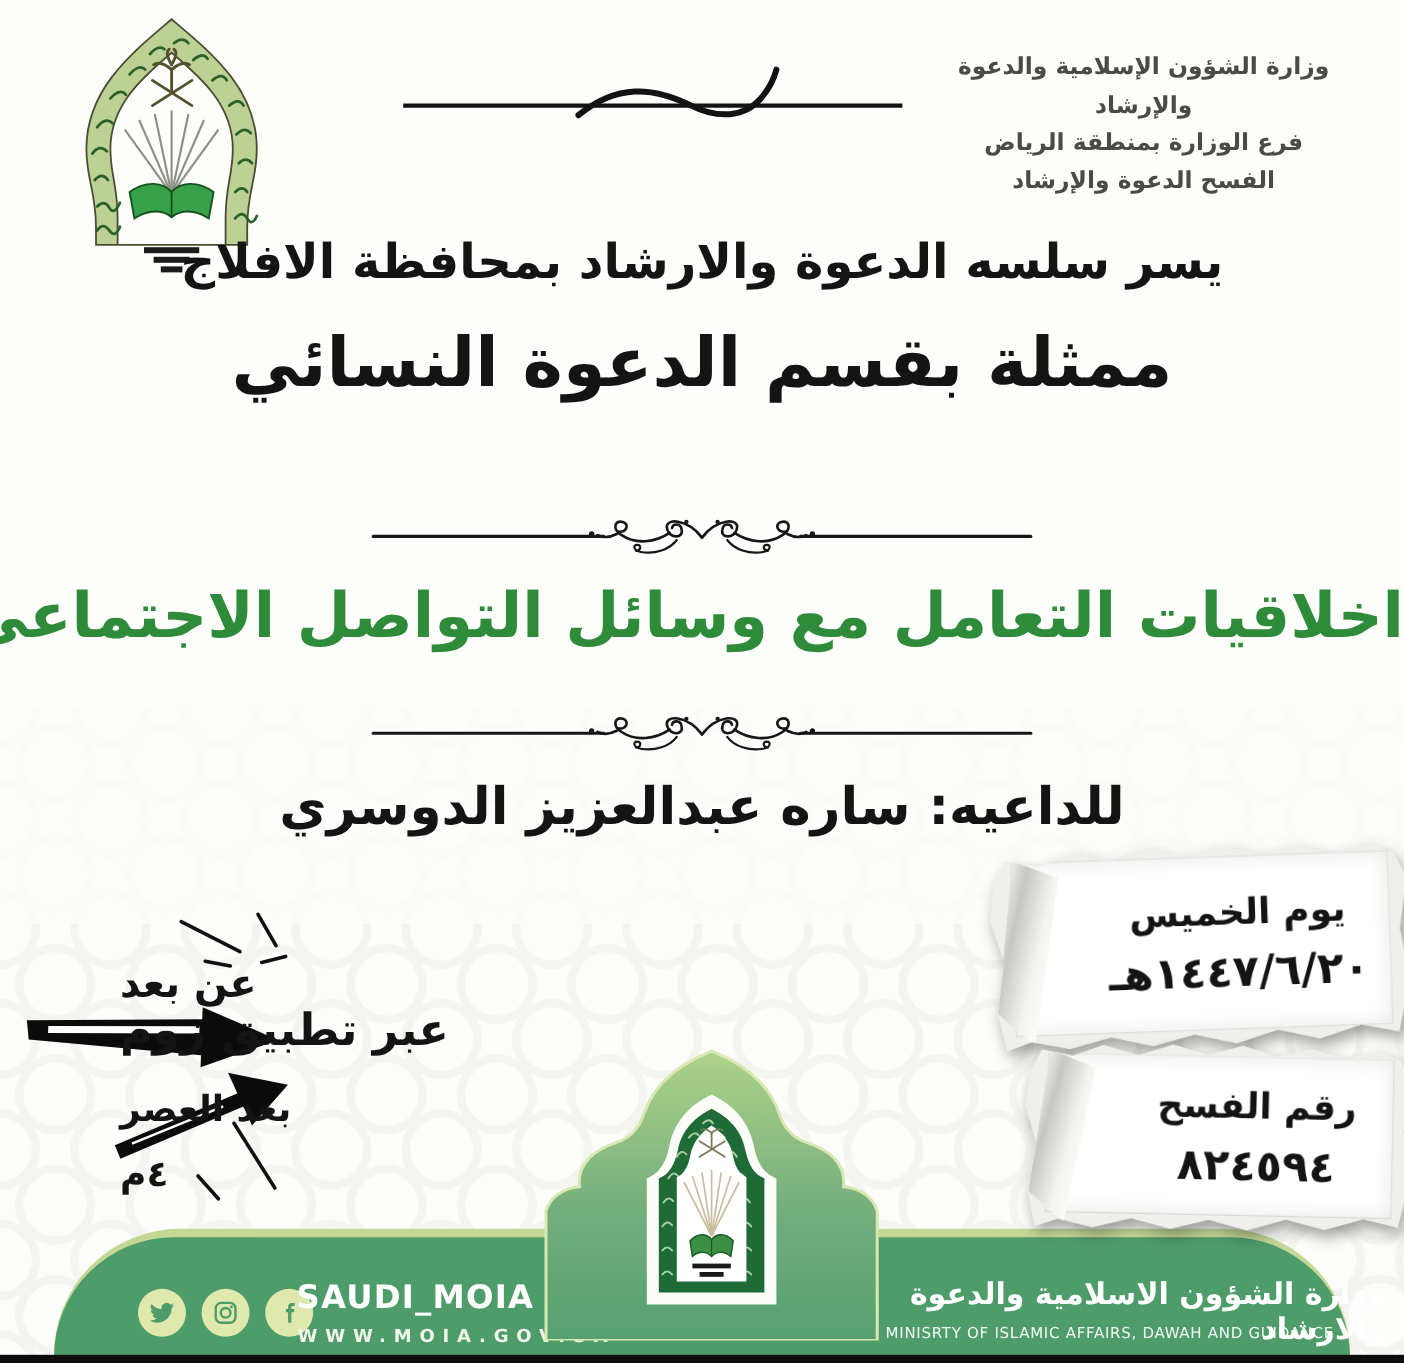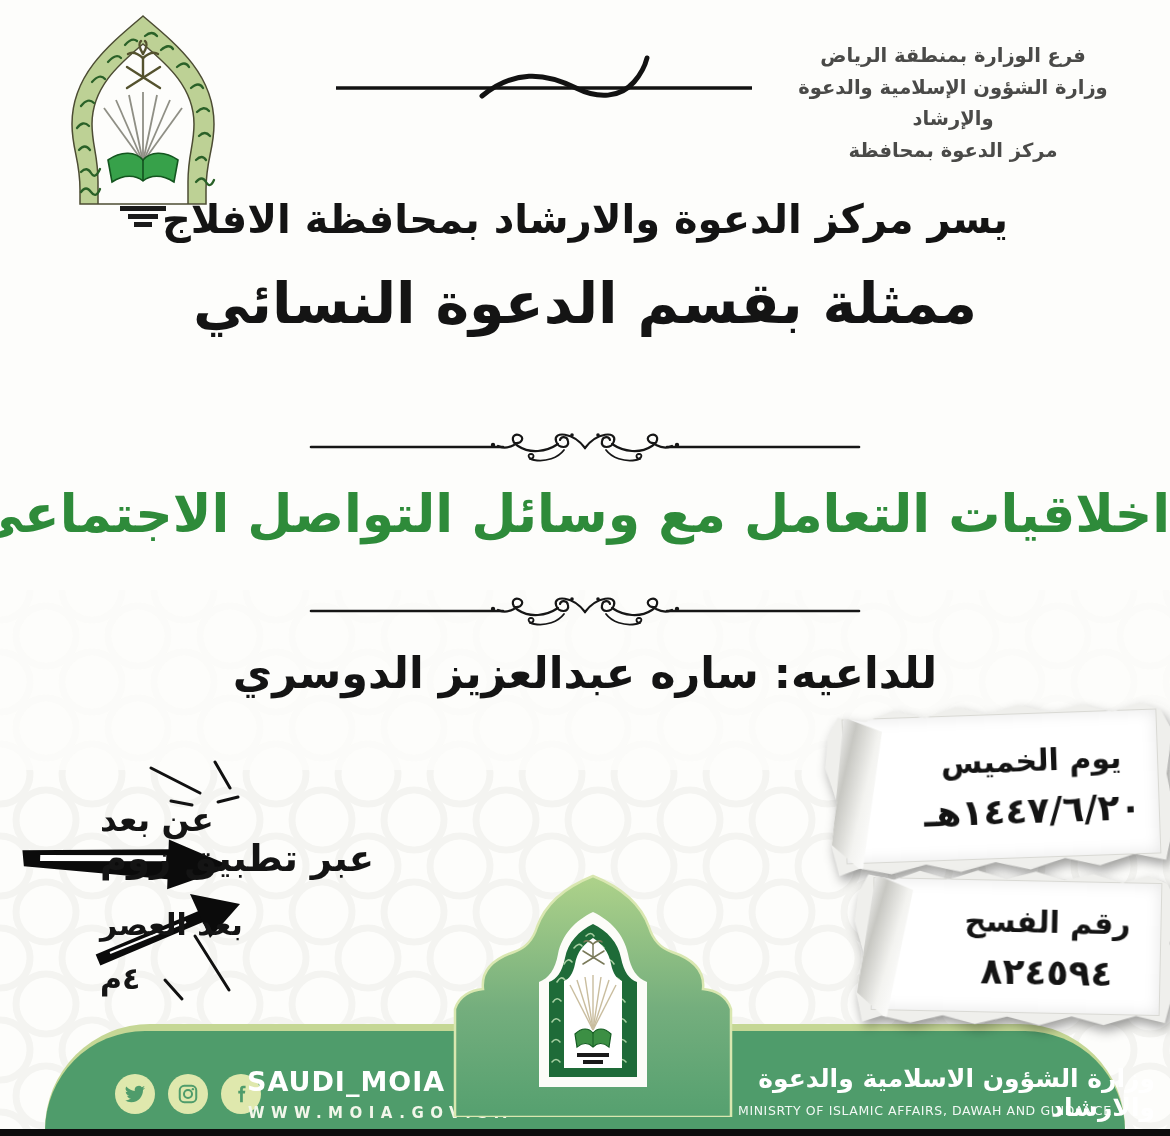--- a/index.html
+++ b/index.html
@@ -144,31 +144,31 @@
     </g>
 
     <g fill="#1a1a1a">
       <rect x="72" y="196" width="46" height="5"></rect>
       <rect x="80" y="204" width="30" height="5"></rect>
       <rect x="86" y="212" width="18" height="5"></rect>
     </g>
   </svg>
 
   <div class="abs hdr-right">
+    <div>وزارة الشؤون الإسلامية والدعوة والإرشاد</div>
     <div>فرع الوزارة بمنطقة الرياض</div>
-    <div>وزارة الشؤون الإسلامية والدعوة والإرشاد</div>
-    <div>مركز الدعوة بمحافظة</div>
+    <div>الفسح الدعوة والإرشاد</div>
   </div>
 
   <svg class="abs swoosh" viewBox="0 0 424 64" xmlns="http://www.w3.org/2000/svg">
     <line x1="4" y1="38" x2="420" y2="38" stroke="#121212" stroke-width="3.6"></line>
     <path d="M150,46 C182,20 212,22 244,38 C266,49 288,48 302,32 C309,24 313,16 315,8" fill="none" stroke="#121212" stroke-width="5" stroke-linecap="round"></path>
   </svg>
 
-  <div class="abs cline l1">يسر مركز الدعوة والارشاد بمحافظة الافلاج</div>
+  <div class="abs cline l1">يسر سلسه الدعوة والارشاد بمحافظة الافلاج</div>
   <div class="abs cline l2">ممثلة بقسم الدعوة النسائي</div>
 
   <svg class="abs orn orn1" viewBox="0 0 560 46" xmlns="http://www.w3.org/2000/svg">
     <g stroke="#161616" fill="none" stroke-linecap="round">
       <line x1="6" y1="23" x2="198" y2="23" stroke-width="2.6"></line>
       <line x1="362" y1="23" x2="554" y2="23" stroke-width="2.6"></line>
     </g>
     <g id="flrA" stroke="#161616" fill="none" stroke-width="2.2" stroke-linecap="round">
       <path d="M280,24 C292,8 312,7 309,17 C307,25 295,25 297,17 C298,12 304,12 305,16"></path>
       <path d="M307,20 C319,28 335,30 347,22 C355,17 353,9 346,11 C340,13 343,20 350,19"></path>

